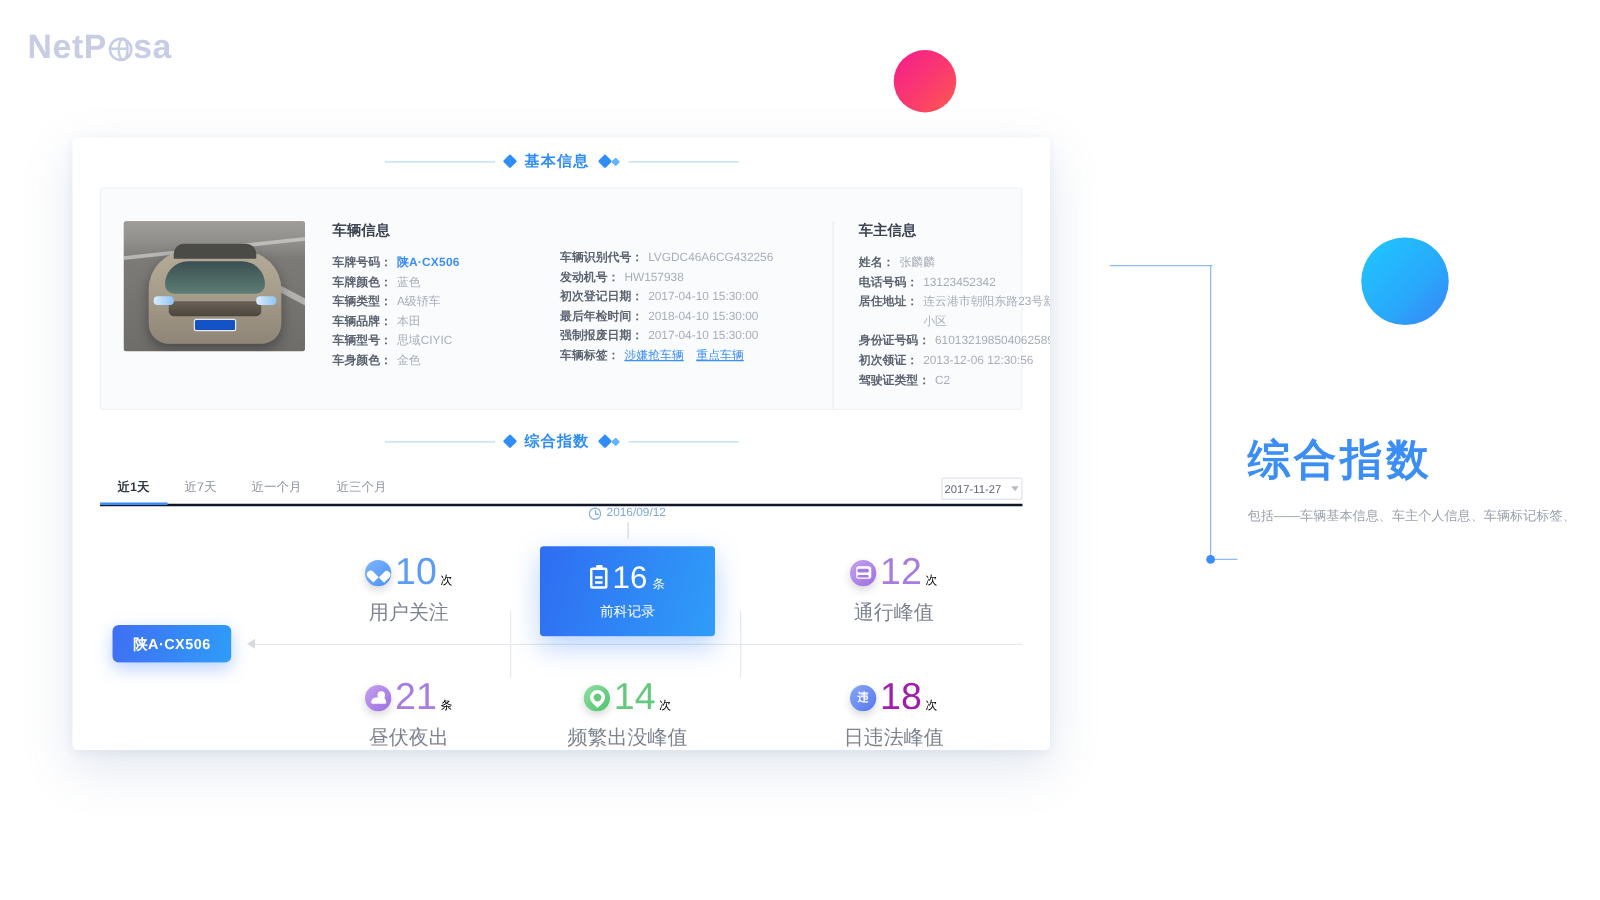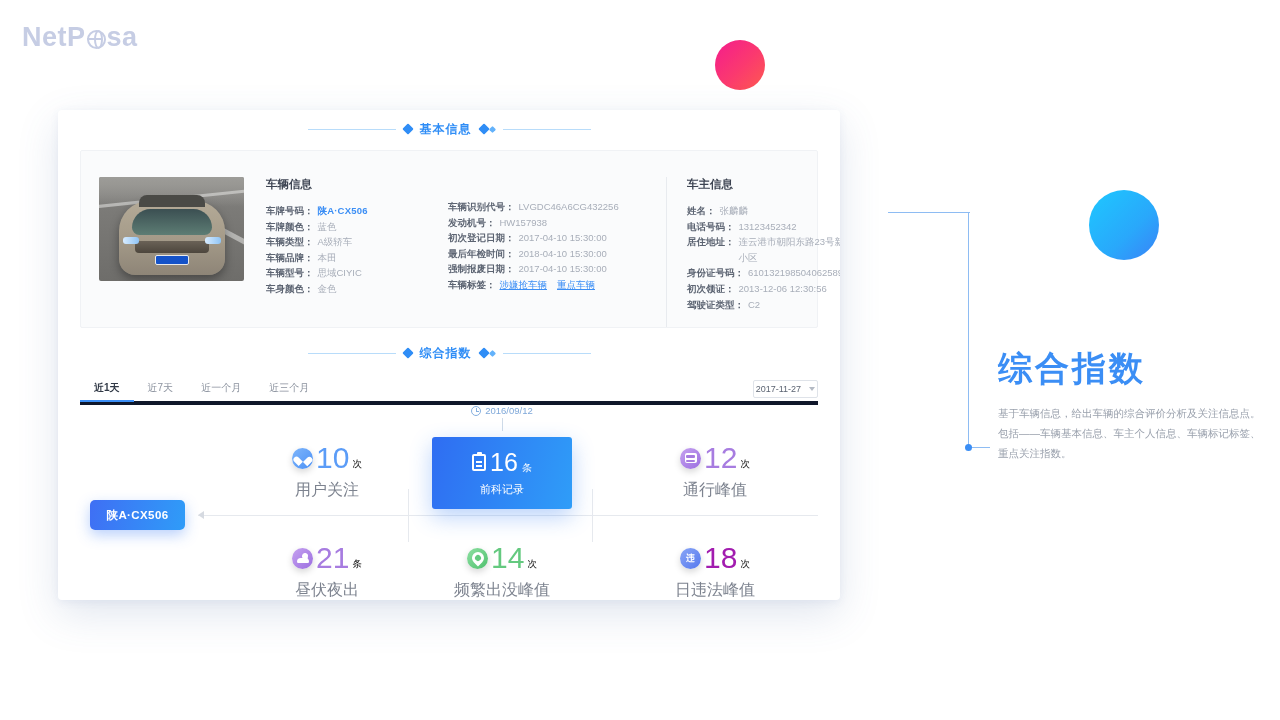--- a/index.html
+++ b/index.html
@@ -129,21 +129,21 @@
   .kv { display: flex; font-size: 9.5px; line-height: 15.6px; color:#9aa1ad; }
   .kv .k { color:#5c6472; font-weight: 700; white-space: nowrap; }
   .kv .v { color:#a8aeb9; padding-left: 4px; }
   .kv .v.hl { color:#3b8ef5; font-weight: 700; letter-spacing:.2px; }
   .tags { display:flex; gap: 10px; padding-left: 4px; }
   .tag { color:#3b8ef5; font-size: 9.5px; }
 
   
   .index-panel { margin: 8px 22px 0 22px; }
   .tabbar {
-    display:flex; border-bottom: 4px solid #0f172a; height: 25px;
+    display:flex; border-bottom: 2px solid #0f172a; height: 25px;
     align-items: flex-end; position: relative;
   }
   .tab {
     font-size: 10px; color:#8b929e; padding: 0 14px 6px 14px; cursor: pointer;
     position: relative; white-space: nowrap;
   }
   .tab.active { color:#323a47; font-weight: 700; }
   .tab.active::after {
     content:""; position:absolute; left: 0; right: 0; bottom: -1px; height: 2px;
     background:#3b8ef5;
@@ -523,19 +523,17 @@
   </div>
 
   <div class="connector conn-line-1"></div>
   <div class="connector conn-line-2"></div>
   <div class="connector conn-line-3"></div>
   <div class="connector conn-dot"></div>
 
   <div class="right-panel">
     <div class="rp-title">综合指数</div>
     <div class="rp-desc">
-      <div>基于车辆信息，给出车辆的综合评价分析及关注信息点。</div>
       <div>包括——车辆基本信息、车主个人信息、车辆标记标签、</div>
-      <div>重点关注指数。</div>
     </div>
   </div>
 
 </div>
 
 </body></html>

